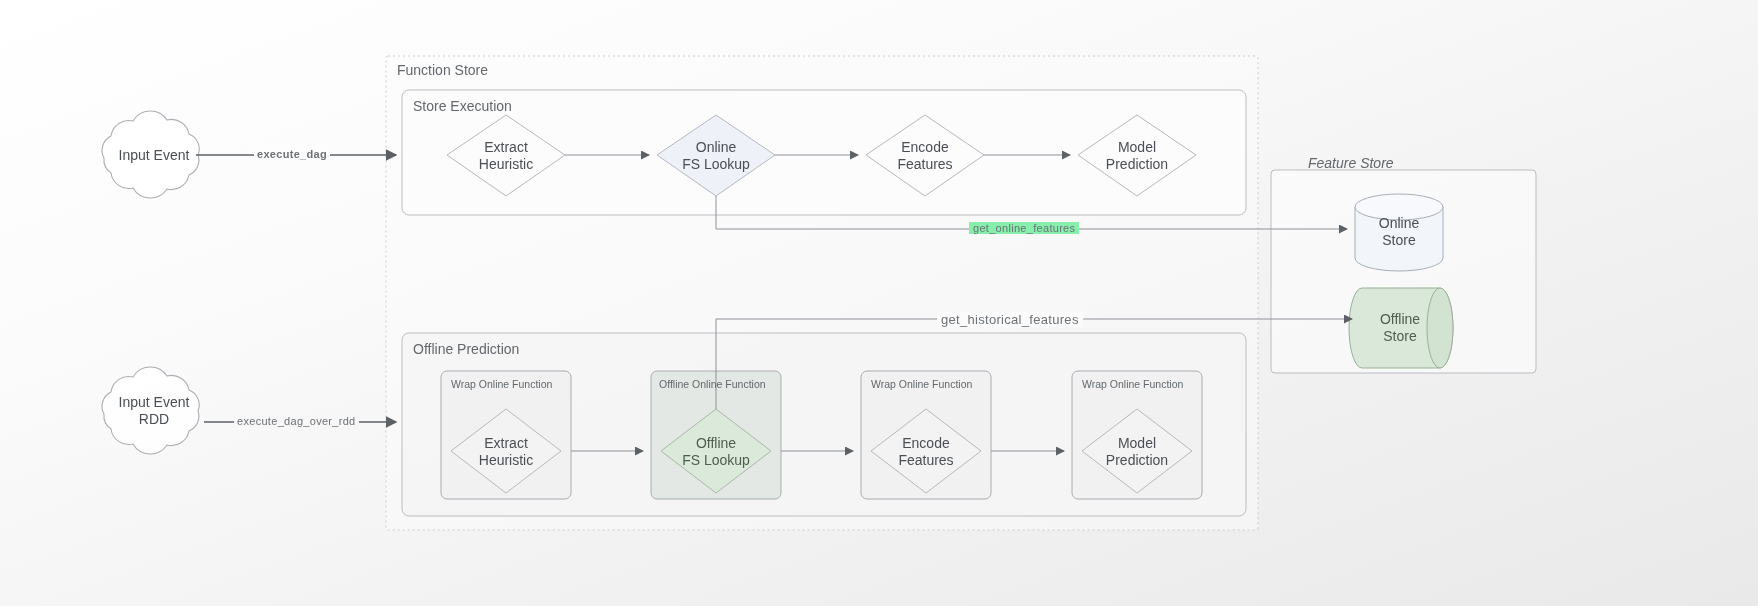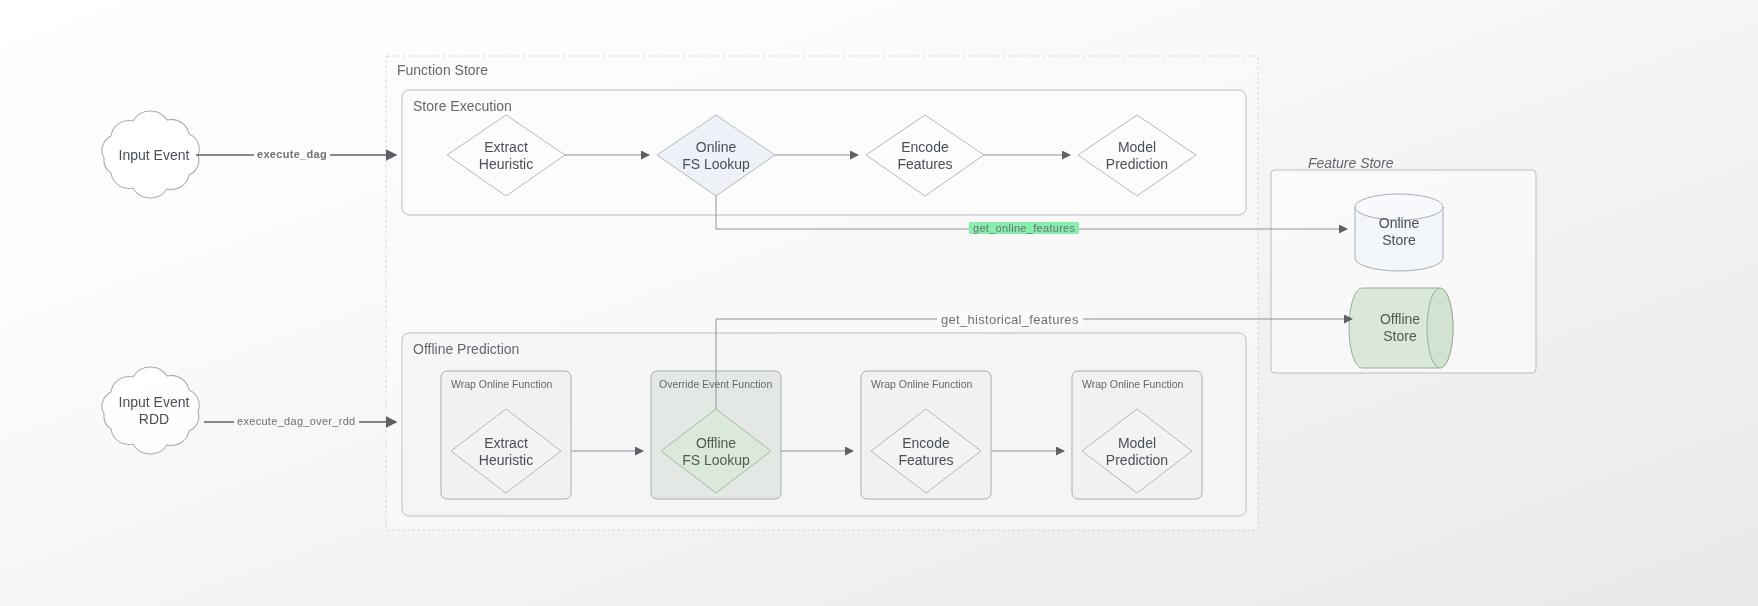--- a/index.html
+++ b/index.html
@@ -92,21 +92,21 @@
 
   <div class="grp-title" style="left:397px;top:62px;font-size:14px;">Function Store</div>
 
   <div class="grp-title" style="left:413px;top:98px;font-size:14px;">Store Execution</div>
 
   <div class="grp-title" style="left:413px;top:341px;font-size:14px;">Offline Prediction</div>
 
   <div class="grp-title" style="left:1308px;top:155px;font-size:14px;font-style:italic;">Feature Store</div>
 
   <div class="grp-title" style="left:451px;top:378px;font-size:10.5px;">Wrap Online Function</div>
-  <div class="grp-title" style="left:659px;top:378px;font-size:10.5px;">Override Event Function</div>
+  <div class="grp-title" style="left:659px;top:378px;font-size:10.5px;">Offline Online Function</div>
   <div class="grp-title" style="left:871px;top:378px;font-size:10.5px;">Wrap Online Function</div>
   <div class="grp-title" style="left:1082px;top:378px;font-size:10.5px;">Wrap Online Function</div>
 
   <div class="node-text" style="left:99px;top:143px;width:110px;height:26px;font-size:14px;">
     <span>Input Event</span>
   </div>
 
   <div class="node-text" style="left:96px;top:390px;width:116px;height:42px;font-size:14px;flex-direction:column;">
     <span>Input Event</span>
     <span>RDD</span>

